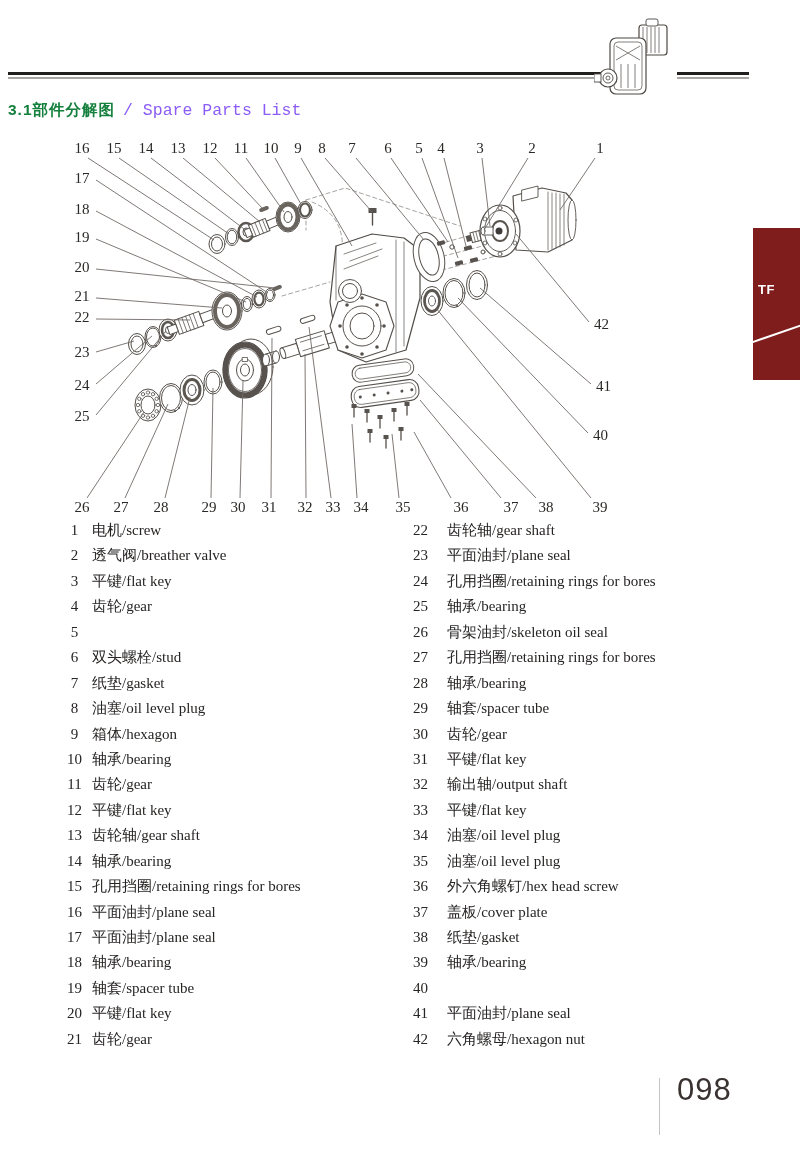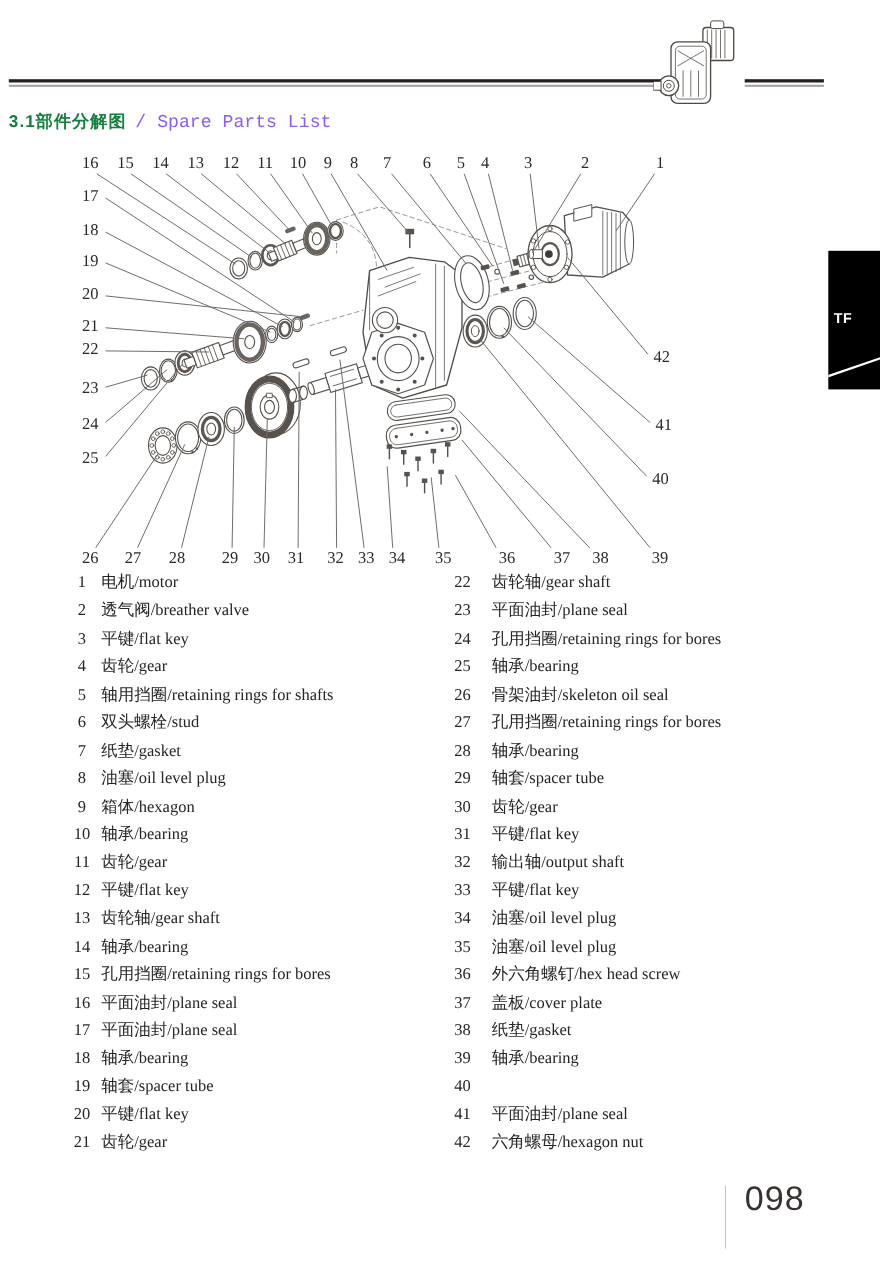--- a/index.html
+++ b/index.html
@@ -20,21 +20,21 @@
   
   .diagram{position:absolute;left:0;top:0;width:800px;height:540px;}
   
   .plist{position:absolute;width:345px;}
   .prow{height:25.45px;display:flex;align-items:flex-start;font-size:15px;line-height:19px;color:#272524;}
   .prow .pno{flex:0 0 auto;text-align:center;}
   .plist-l .pno{width:21px;margin-right:7px;}
   .plist-r .pno{width:23px;margin-right:11px;text-align:left;}
   .prow .plbl{white-space:nowrap;}
   
-  .side-tab{position:absolute;left:753px;top:228px;width:47px;height:126px;background:#000000;overflow:hidden;}
+  .side-tab{position:absolute;left:753px;top:228px;width:47px;height:152px;background:#7f1d1d;overflow:hidden;}
   .side-tab .tab-label{position:absolute;left:5px;top:54px;color:#ffffff;font-family:"Liberation Sans",sans-serif;font-size:13px;font-weight:700;letter-spacing:0.5px;}
   .side-tab .tab-slash{position:absolute;left:-4px;top:104px;width:60px;height:2px;background:#ffffff;transform:rotate(-19deg);}
   
   .foot-rule{position:absolute;left:659px;top:1078px;width:1px;height:57px;background:#c6c3c0;}
   .page-num{position:absolute;left:661px;top:1072px;font-family:"Liberation Sans",sans-serif;font-size:31px;color:#393230;letter-spacing:1px;margin-left:16px;}
 </style>
 </head>
 <body>
 
 <div class="rule rule-black" style="left:8px;top:72px;width:597px;"></div>
@@ -420,37 +420,36 @@
       <line x1="480" y1="288" x2="591" y2="384" stroke="#6f6a66" stroke-width="0.9"></line>
       <text x="596" y="391" text-anchor="start" font-size="15" font-family="&quot;Liberation Serif&quot;, serif" fill="#2b2927">41</text>
       <line x1="458" y1="298" x2="588" y2="433" stroke="#6f6a66" stroke-width="0.9"></line>
       <text x="593" y="440" text-anchor="start" font-size="15" font-family="&quot;Liberation Serif&quot;, serif" fill="#2b2927">40</text>
     </g>
 </svg>
 
 <div id="plist-left" class="plist plist-l" style="left:64px;top:521px;">
     <div class="prow">
       <span class="pno">1</span>
-      <span class="plbl">电机/motor</span>
+      <span class="plbl">电机/screw</span>
     </div>
     <div class="prow">
       <span class="pno">2</span>
       <span class="plbl">透气阀/breather valve</span>
     </div>
     <div class="prow">
       <span class="pno">3</span>
       <span class="plbl">平键/flat key</span>
     </div>
     <div class="prow">
       <span class="pno">4</span>
       <span class="plbl">齿轮/gear</span>
     </div>
     <div class="prow">
       <span class="pno">5</span>
-      <span class="plbl">轴用挡圈/retaining rings for shafts</span>
     </div>
     <div class="prow">
       <span class="pno">6</span>
       <span class="plbl">双头螺栓/stud</span>
     </div>
     <div class="prow">
       <span class="pno">7</span>
       <span class="plbl">纸垫/gasket</span>
     </div>
     <div class="prow">

